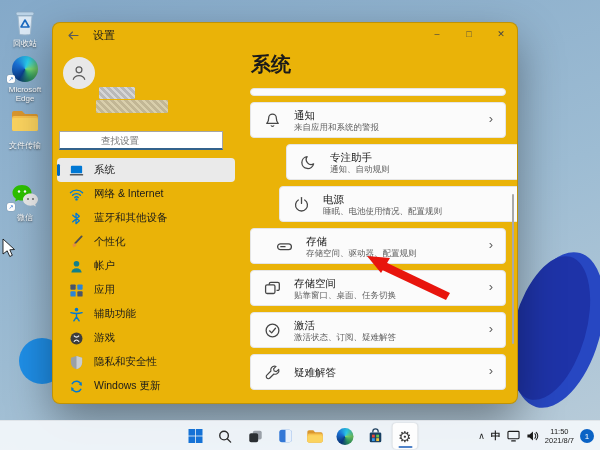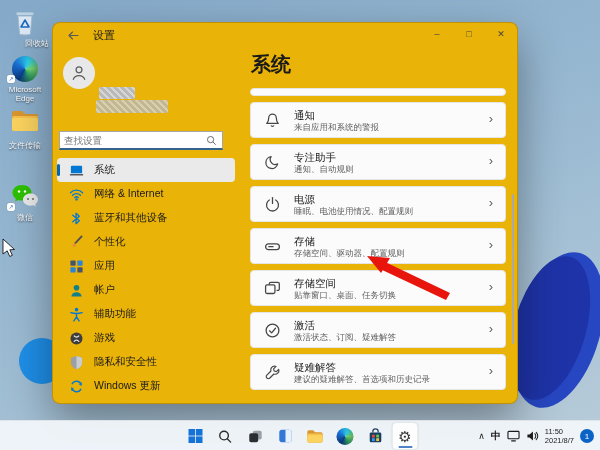--- a/index.html
+++ b/index.html
@@ -24,21 +24,21 @@
   .ctrls { position:absolute; right:0; top:0; display:flex; }
   .ctrl { width:32px; height:22px; display:flex; align-items:center; justify-content:center; font-size:9px; color:#444; }
 
   
   .sidebar { position:absolute; left:0; top:24px; width:186px; bottom:0; }
   .profile { position:absolute; left:10px; top:10px; display:flex; }
   .avatar { width:32px; height:32px; border-radius:50%; background:#e8e8e8; display:flex; align-items:center; justify-content:center; }
   .mosaic1,.mosaic2 { position:absolute; background-image:linear-gradient(45deg,#b9b9b9 25%,#d6d6d6 25%,#d6d6d6 50%,#b9b9b9 50%,#b9b9b9 75%,#d6d6d6 75%); background-size:7px 7px; border-radius:1px; }
   .mosaic1 { left:46px; top:40px; width:36px; height:12px; }
   .mosaic2 { left:43px; top:53px; width:72px; height:13px; opacity:.8; }
-  .searchbox { position:absolute; left:6px; top:84px; width:164px; height:19px; background:#fff; border:1px solid #a5a5a5; border-bottom:2px solid #33628c; display:flex; align-items:center; }
+  .searchbox { position:absolute; left:6px; top:84px; width:164px; height:19px; background:#fff; border:1px solid #a5a5a5; border-bottom:2px solid #33628c; display:flex; align-items:center;padding-left:37px; }
   .searchbox input { flex:1; border:none; outline:none; font-size:9.5px; color:#333; padding:0 4px; background:transparent; font-family:inherit; }
   .nav { position:absolute; left:4px; top:111px; width:178px; }
   .nav-item { position:relative; height:24px; display:flex; align-items:center; border-radius:4px; padding-left:12px; }
   .nav-item.sel { background:#eaeaea; }
   .nav-item.sel .pill { position:absolute; left:0; top:6px; width:3px; height:12px; border-radius:2px; background:#0067c0; }
   .nav-ico { width:15px; height:15px; margin-right:10px; flex:0 0 auto; }
   .nav-lbl { font-size:10.5px; color:#1b1b1b; white-space:nowrap; }
 
   
   .content { position:absolute; left:186px; top:24px; right:0; bottom:0; }
@@ -55,37 +55,37 @@
   
   .taskbar { position:absolute; left:0; right:0; bottom:0; height:30px; background:rgba(241,245,250,.95); border-top:1px solid rgba(0,0,0,.06); }
   .tb-center { position:absolute; left:50%; top:0; height:30px; transform:translateX(-50%); display:flex; align-items:center; gap:5px; }
   .tbtn { width:25px; height:26px; border-radius:4px; display:flex; align-items:center; justify-content:center; position:relative; }
   .tbtn.active { background:#fdfdfd; box-shadow:0 0 2px rgba(0,0,0,.15); }
   .tbtn.active .openbar { position:absolute; bottom:1px; left:50%; transform:translateX(-50%); width:14px; height:2.5px; border-radius:2px; background:#4f82c8; }
   .gear-glyph { font-size:15px; color:#3d3d3d; line-height:1; }
   .tray { position:absolute; right:6px; top:0; height:30px; display:flex; align-items:center; gap:6px; }
   .tray .glyph { font-size:9px; color:#1b1b1b; }
   .ime { font-size:10px; font-weight:700; color:#1b1b1b; }
-  .clock { text-align:left; font-size:7.5px; color:#1b1b1b; line-height:9px; }
+  .clock { text-align:center; font-size:7.5px; color:#1b1b1b; line-height:9px; }
   .badge { width:14px; height:14px; border-radius:50%; background:#0b63c5; color:#fff; font-size:8px; display:flex; align-items:center; justify-content:center; }
 
   .overlay { position:absolute; inset:0; pointer-events:none; }
   svg { display:block; }
 </style>
 </head>
 <body>
 
 <div class="desktop">
   <svg class="bloom" width="600" height="450" viewBox="0 0 600 450">
     <ellipse cx="558" cy="330" rx="42" ry="80" transform="rotate(16 558 330)" fill="#2747c2"></ellipse>
     <ellipse cx="550" cy="328" rx="36" ry="74" transform="rotate(16 550 328)" fill="#1e33a8"></ellipse>
     <circle cx="42" cy="361" r="23" fill="#1f8fe8"></circle>
   </svg>
 
-  <div class="dicon" style="left:1px; top:6px;text-align:right;">
+  <div class="dicon" style="left:1px; top:6px;">
     <div class="art">
       <svg width="26" height="28" viewBox="0 0 26 28">
         <rect x="4" y="4" width="18" height="3.5" rx="1.7" fill="#bcd4e8" stroke="#8aa7bf" stroke-width="0.8"></rect>
         <path d="M6 8 L20 8 L18.4 26 C18.4 27.2 7.6 27.2 7.6 26 Z" fill="#dce9f5" stroke="#9fb8cc" stroke-width="0.9"></path>
         <path d="M13 12 l4 7 h-8 Z" fill="none" stroke="#1a6ac0" stroke-width="1.6" stroke-linejoin="round"></path>
       </svg>
     </div>
     <div class="lbl">回收站</div>
   </div>
 
@@ -192,40 +192,40 @@
             <svg width="15" height="15" viewBox="0 0 16 16">
               <path d="M13.5 1.5 L6.5 9" stroke="#505050" stroke-width="2" stroke-linecap="round"></path>
               <path d="M6.8 8.6 L3.5 10.2 L4.8 13.2 L7.8 11.4 Z" fill="#e8913a"></path>
             </svg>
           </span>
         <span class="nav-lbl">个性化</span>
       </div>
       <div class="nav-item">
         <span class="nav-ico">
             <svg width="15" height="15" viewBox="0 0 16 16">
+              <circle cx="8" cy="5" r="3" fill="#12808a"></circle>
+              <path d="M2.5 14.5 a5.5 4.6 0 0 1 11 0 Z" fill="#12808a"></path>
+            </svg>
+          </span>
+        <span class="nav-lbl">帐户</span>
+      </div>
+      <div class="nav-item">
+        <span class="nav-ico">
+            <svg width="15" height="15" viewBox="0 0 16 16">
               <rect x="1.5" y="1.5" width="5.6" height="5.6" rx="1" fill="#49546a"></rect>
               <rect x="8.9" y="1.5" width="5.6" height="5.6" rx="1" fill="#2a84d8"></rect>
               <rect x="1.5" y="8.9" width="5.6" height="5.6" rx="1" fill="#2a84d8"></rect>
               <rect x="8.9" y="8.9" width="5.6" height="5.6" rx="1" fill="#49546a"></rect>
             </svg>
           </span>
         <span class="nav-lbl">应用</span>
       </div>
       <div class="nav-item">
         <span class="nav-ico">
             <svg width="15" height="15" viewBox="0 0 16 16">
-              <circle cx="8" cy="5" r="3" fill="#12808a"></circle>
-              <path d="M2.5 14.5 a5.5 4.6 0 0 1 11 0 Z" fill="#12808a"></path>
-            </svg>
-          </span>
-        <span class="nav-lbl">帐户</span>
-      </div>
-      <div class="nav-item">
-        <span class="nav-ico">
-            <svg width="15" height="15" viewBox="0 0 16 16">
               <circle cx="8" cy="2.8" r="1.9" fill="#0078d4"></circle>
               <path d="M2 6 Q8 7.8 14 6 M8 7 V10.5 M8 10.5 L5.2 14.8 M8 10.5 L10.8 14.8" fill="none" stroke="#0078d4" stroke-width="1.5" stroke-linecap="round"></path>
             </svg>
           </span>
         <span class="nav-lbl">辅助功能</span>
       </div>
       <div class="nav-item">
         <span class="nav-ico">
             <svg width="15" height="15" viewBox="0 0 16 16">
               <circle cx="8" cy="8" r="6.4" fill="#3d3d3d"></circle>
@@ -267,48 +267,48 @@
             <path d="M6.6 12.6 a1.5 1.5 0 0 0 2.8 0" fill="none" stroke="#464646" stroke-width="1.2"></path>
           </svg>
         </span>
       <span class="txt">
           <div class="t">通知</div>
           <div class="s">来自应用和系统的警报</div>
         </span>
       <span class="chev">›</span>
     </div>
 
-    <div class="card" style="top:97px;">
+    <div class="card" style="top:97px;margin-left:36px;">
       <span class="ric">
           <svg width="17" height="17" viewBox="0 0 16 16">
             <path d="M12.8 9.3 A5.6 5.6 0 1 1 6.7 2.5 a4.7 4.7 0 0 0 6.1 6.8 Z" fill="none" stroke="#464646" stroke-width="1.2" stroke-linejoin="round"></path>
           </svg>
         </span>
       <span class="txt">
           <div class="t">专注助手</div>
           <div class="s">通知、自动规则</div>
         </span>
       <span class="chev">›</span>
     </div>
 
-    <div class="card" style="top:139px;">
+    <div class="card" style="top:139px;margin-left:29px;">
       <span class="ric">
           <svg width="17" height="17" viewBox="0 0 16 16">
             <path d="M5 3.8 a5.6 5.6 0 1 0 6 0" fill="none" stroke="#464646" stroke-width="1.2" stroke-linecap="round"></path>
             <path d="M8 1.5 V7" stroke="#464646" stroke-width="1.2" stroke-linecap="round"></path>
           </svg>
         </span>
       <span class="txt">
           <div class="t">电源</div>
           <div class="s">睡眠、电池使用情况、配置规则</div>
         </span>
       <span class="chev">›</span>
     </div>
 
-    <div class="card" style="top:181px;">
+    <div class="card" style="top:181px;padding-left:12px;">
       <span class="ric">
           <svg width="17" height="17" viewBox="0 0 16 16">
             <rect x="1.5" y="5.5" width="13" height="5.4" rx="2.7" fill="none" stroke="#464646" stroke-width="1.2"></rect>
             <path d="M4.5 8.2 h4" stroke="#464646" stroke-width="1.2" stroke-linecap="round"></path>
           </svg>
         </span>
       <span class="txt">
           <div class="t">存储</div>
           <div class="s">存储空间、驱动器、配置规则</div>
         </span>
@@ -344,21 +344,20 @@
     </div>
 
     <div class="card" style="top:307px;">
       <span class="ric">
           <svg width="17" height="17" viewBox="0 0 16 16">
             <path d="M10 2 a3.6 3.6 0 0 0-3.5 4.6 L2.7 10.4 a1.8 1.8 0 1 0 2.8 2.8 L9.3 9.4 a3.6 3.6 0 0 0 4.6-4.4 L11.6 7.2 l-2-.6 -.6-2 L11.3 2.3 A3.6 3.6 0 0 0 10 2 Z" fill="none" stroke="#464646" stroke-width="1.1" stroke-linejoin="round"></path>
           </svg>
         </span>
       <span class="txt">
           <div class="t">疑难解答</div>
-          <div class="s">建议的疑难解答、首选项和历史记录</div>
         </span>
       <span class="chev">›</span>
     </div>
 
     <div class="vscroll"></div>
   </div>
 </div>
 
 <div class="taskbar">
   <div class="tb-center">

